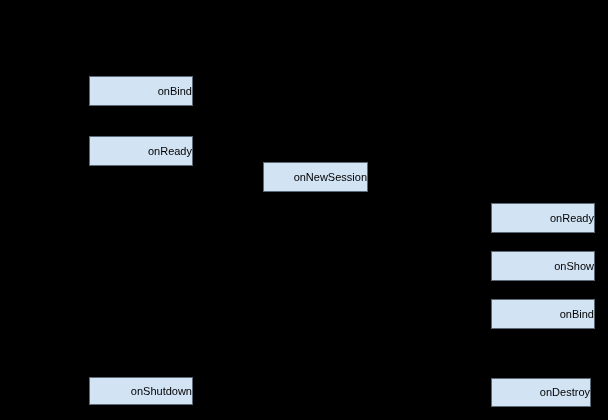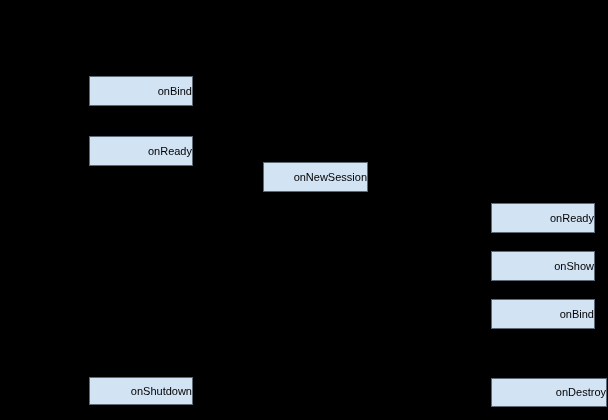--- a/index.html
+++ b/index.html
@@ -52,16 +52,16 @@
     </div>
     <div class="lifecycle-box" style="left: 491px; top: 251px; width: 104px; height: 30px;">
       <span class="box-label">onShow</span>
     </div>
     <div class="lifecycle-box" style="left: 491px; top: 299px; width: 104px; height: 30px;">
       <span class="box-label">onBind</span>
     </div>
     <div class="lifecycle-box" style="left: 89px; top: 377px; width: 104px; height: 28px;">
       <span class="box-label">onShutdown</span>
     </div>
-    <div class="lifecycle-box" style="left: 491px; top: 378px; width: 116px; height: 29px;">
+    <div class="lifecycle-box" style="left: 491px; top: 378px; width: 100px; height: 29px;">
       <span class="box-label">onDestroy</span>
     </div>
   </div>
 
 </body></html>

